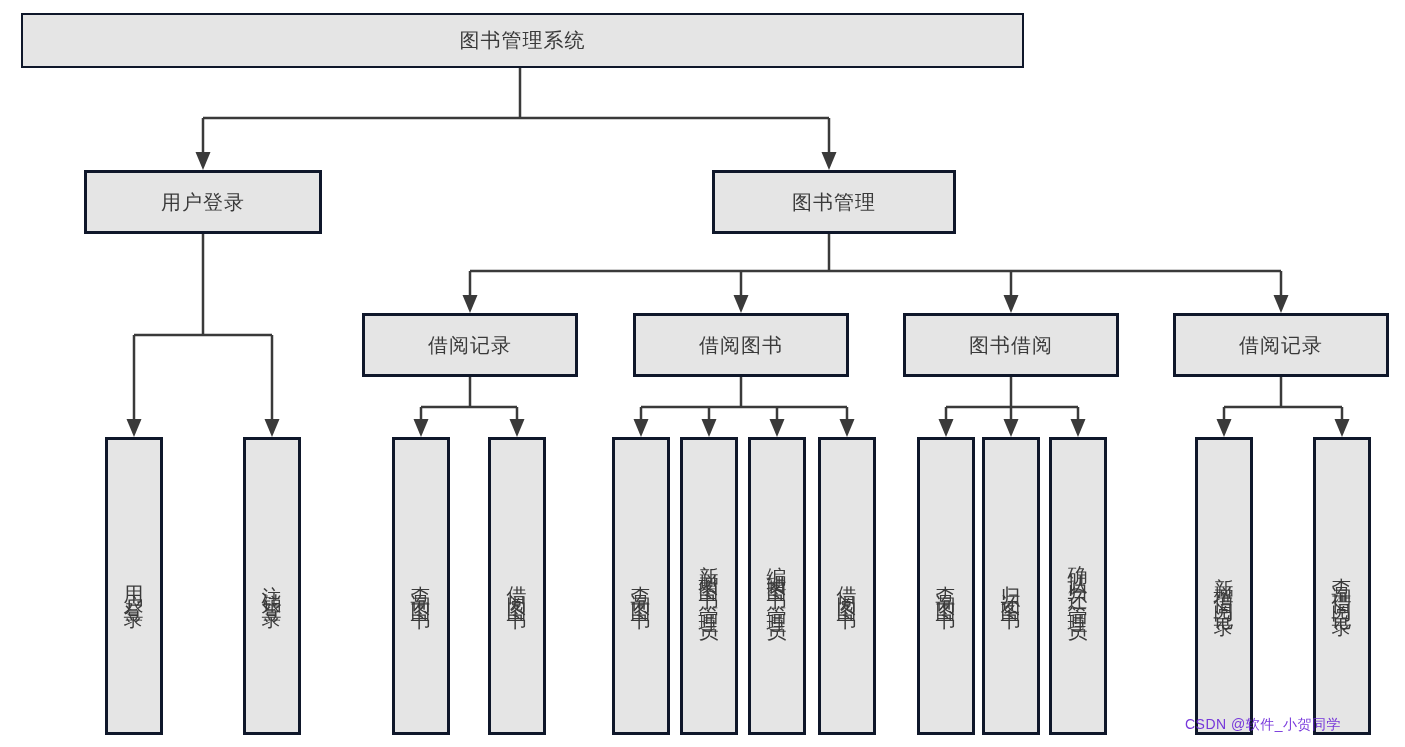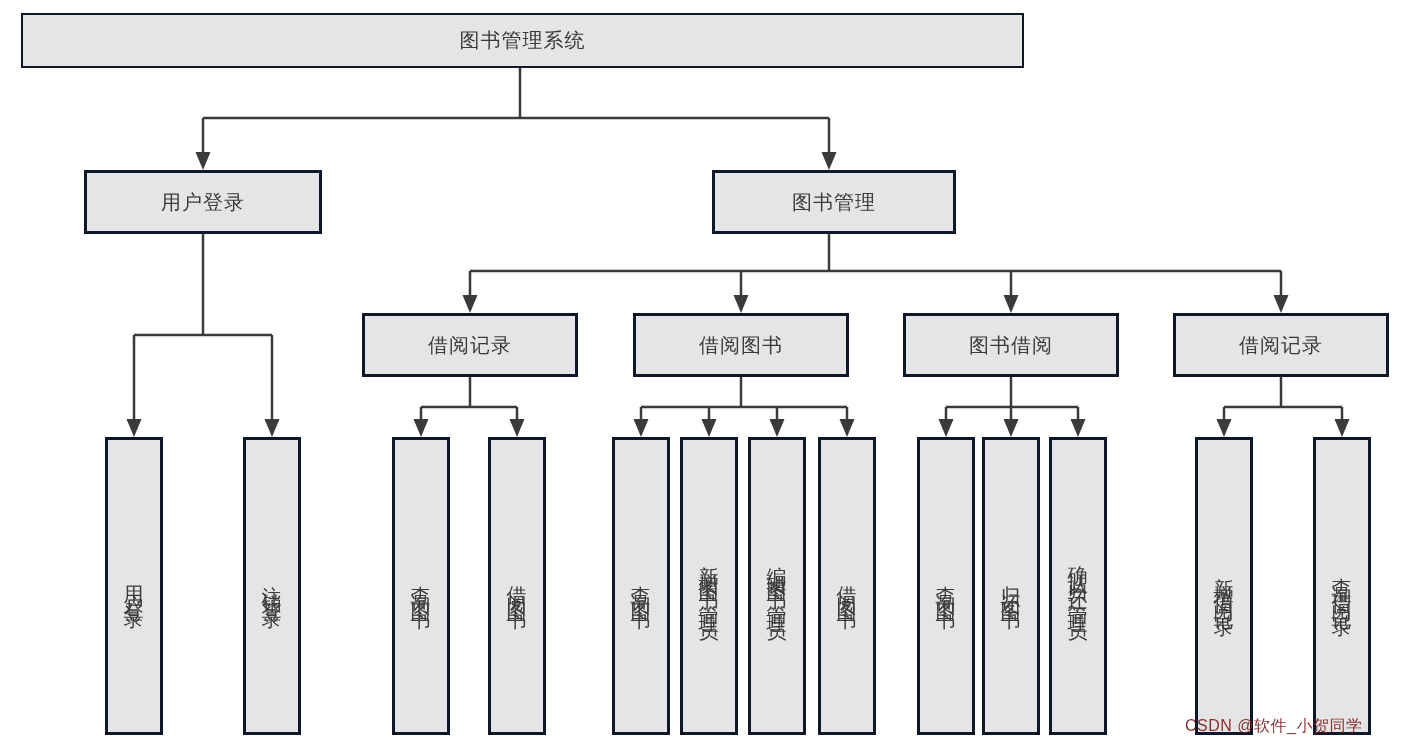--- a/index.html
+++ b/index.html
@@ -31,22 +31,22 @@
     writing-mode:vertical-rl;
     text-orientation:mixed;
     letter-spacing:8px;
     font-size:20px;
     line-height:1;
   }
   #watermark{
     position:absolute;
     left:1185px;top:716px;
     width:220px;
-    font-size:16px;
-    color:#7f1d1d;
+    font-size:14px;
+    color:#6d28d9;
     opacity:0.92;
     white-space:nowrap;
     z-index:3;
     letter-spacing:0.5px;
   }
   svg .ln{stroke:#3a3a3a;stroke-width:2.5;fill:none;}
   svg .ah{fill:#3a3a3a;stroke:none;}
 </style>
 </head>
 <body>

